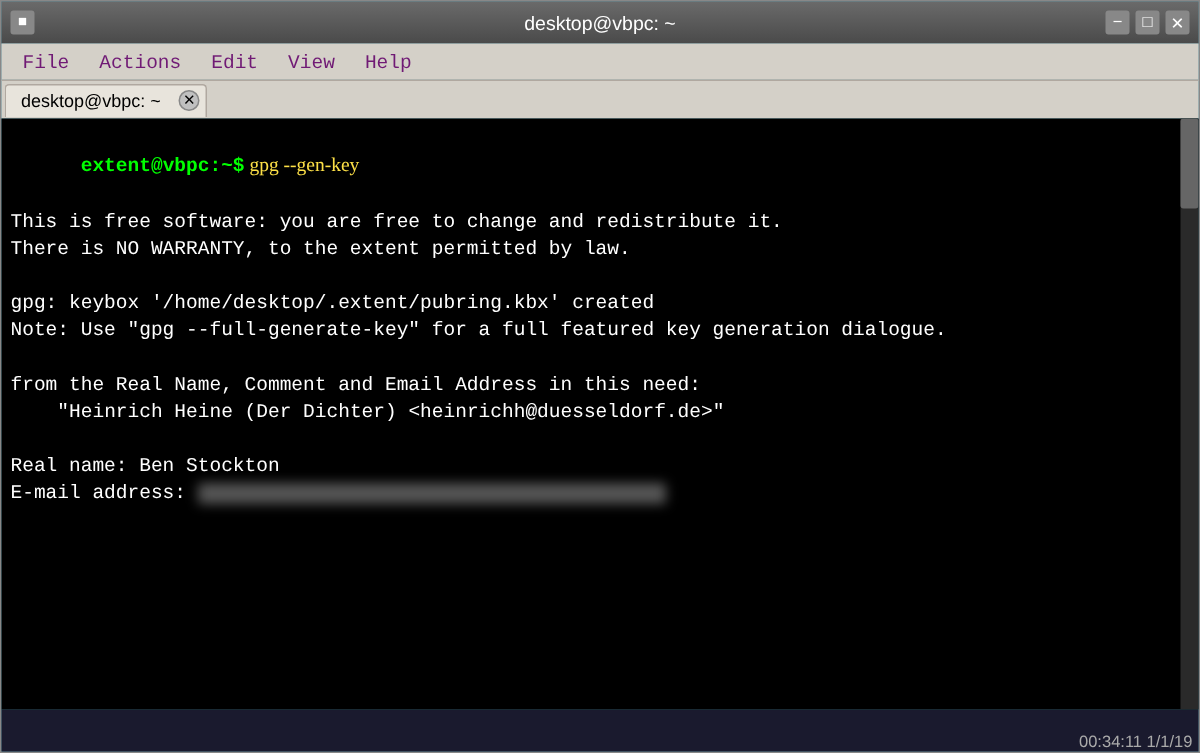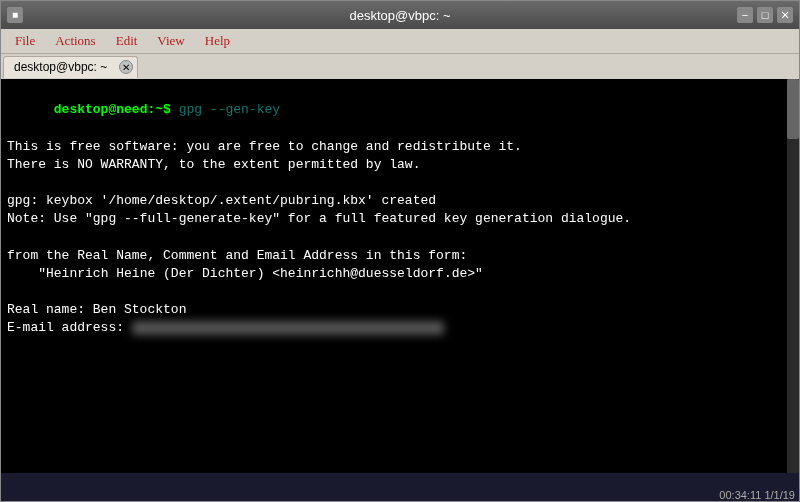--- a/index.html
+++ b/index.html
@@ -90,22 +90,22 @@
       display: flex;
       align-items: center;
       padding: 0 4px;
       flex-shrink: 0;
       gap: 0;
     }
 
     .menu-item {
       padding: 2px 10px;
       font-size: 13px;
-      font-family: Liberation Serif, serif;
-      color: #b91c1c;
+      font-family: Liberation Mono, monospace;
+      color: #701a75;
       cursor: pointer;
     }
 
     .tab-bar {
       background: #d4d0c8;
       height: 26px;
       display: flex;
       align-items: center;
       padding: 0 2px;
       flex-shrink: 0;
@@ -155,21 +155,22 @@
       line-height: 1.4;
       position: relative;
     }
 
     .prompt {
       color: #00ff00;
       font-weight: bold;
     }
 
     .command {
-      color: #0f766e;
+      color: #fde047;
+      font-family: Liberation Serif, serif;
     }
 
     .blurred-text {
       display: inline-block;
       background: #555;
       color: transparent;
       border-radius: 2px;
       min-width: 200px;
       height: 14px;
       vertical-align: middle;
@@ -251,29 +252,29 @@
 
   <div class="tab-bar">
     <div class="tab">
       <span>desktop@vbpc: ~</span>
       <span class="tab-close">✕</span>
     </div>
   </div>
 
   <div class="terminal-area">
     <span class="terminal-line">
-      <span class="prompt">desktop@need:~$</span><span class="command"> gpg --gen-key</span>
+      <span class="prompt">extent@vbpc:~$</span><span class="command"> gpg --gen-key</span>
     </span>
     <span class="terminal-line">This is free software: you are free to change and redistribute it.</span>
     <span class="terminal-line">There is NO WARRANTY, to the extent permitted by law.</span>
     <span class="terminal-line">&nbsp;</span>
     <span class="terminal-line">gpg: keybox '/home/desktop/.extent/pubring.kbx' created</span>
     <span class="terminal-line">Note: Use "gpg --full-generate-key" for a full featured key generation dialogue.</span>
     <span class="terminal-line">&nbsp;</span>
-    <span class="terminal-line">from the Real Name, Comment and Email Address in this form:</span>
+    <span class="terminal-line">from the Real Name, Comment and Email Address in this need:</span>
     <span class="terminal-line">    "Heinrich Heine (Der Dichter) &lt;heinrichh@duesseldorf.de&gt;"</span>
     <span class="terminal-line">&nbsp;</span>
     <span class="terminal-line">Real name: Ben Stockton</span>
     <span class="terminal-line">E-mail address: <span class="blurred-text">&nbsp;&nbsp;&nbsp;&nbsp;&nbsp;&nbsp;&nbsp;&nbsp;&nbsp;&nbsp;&nbsp;&nbsp;&nbsp;&nbsp;&nbsp;&nbsp;&nbsp;&nbsp;&nbsp;&nbsp;&nbsp;&nbsp;&nbsp;&nbsp;&nbsp;&nbsp;&nbsp;&nbsp;&nbsp;&nbsp;&nbsp;&nbsp;&nbsp;&nbsp;&nbsp;&nbsp;&nbsp;&nbsp;&nbsp;&nbsp;</span></span>
 
     <div class="scrollbar">
       <div class="scrollbar-thumb"></div>
     </div>
   </div>
 

